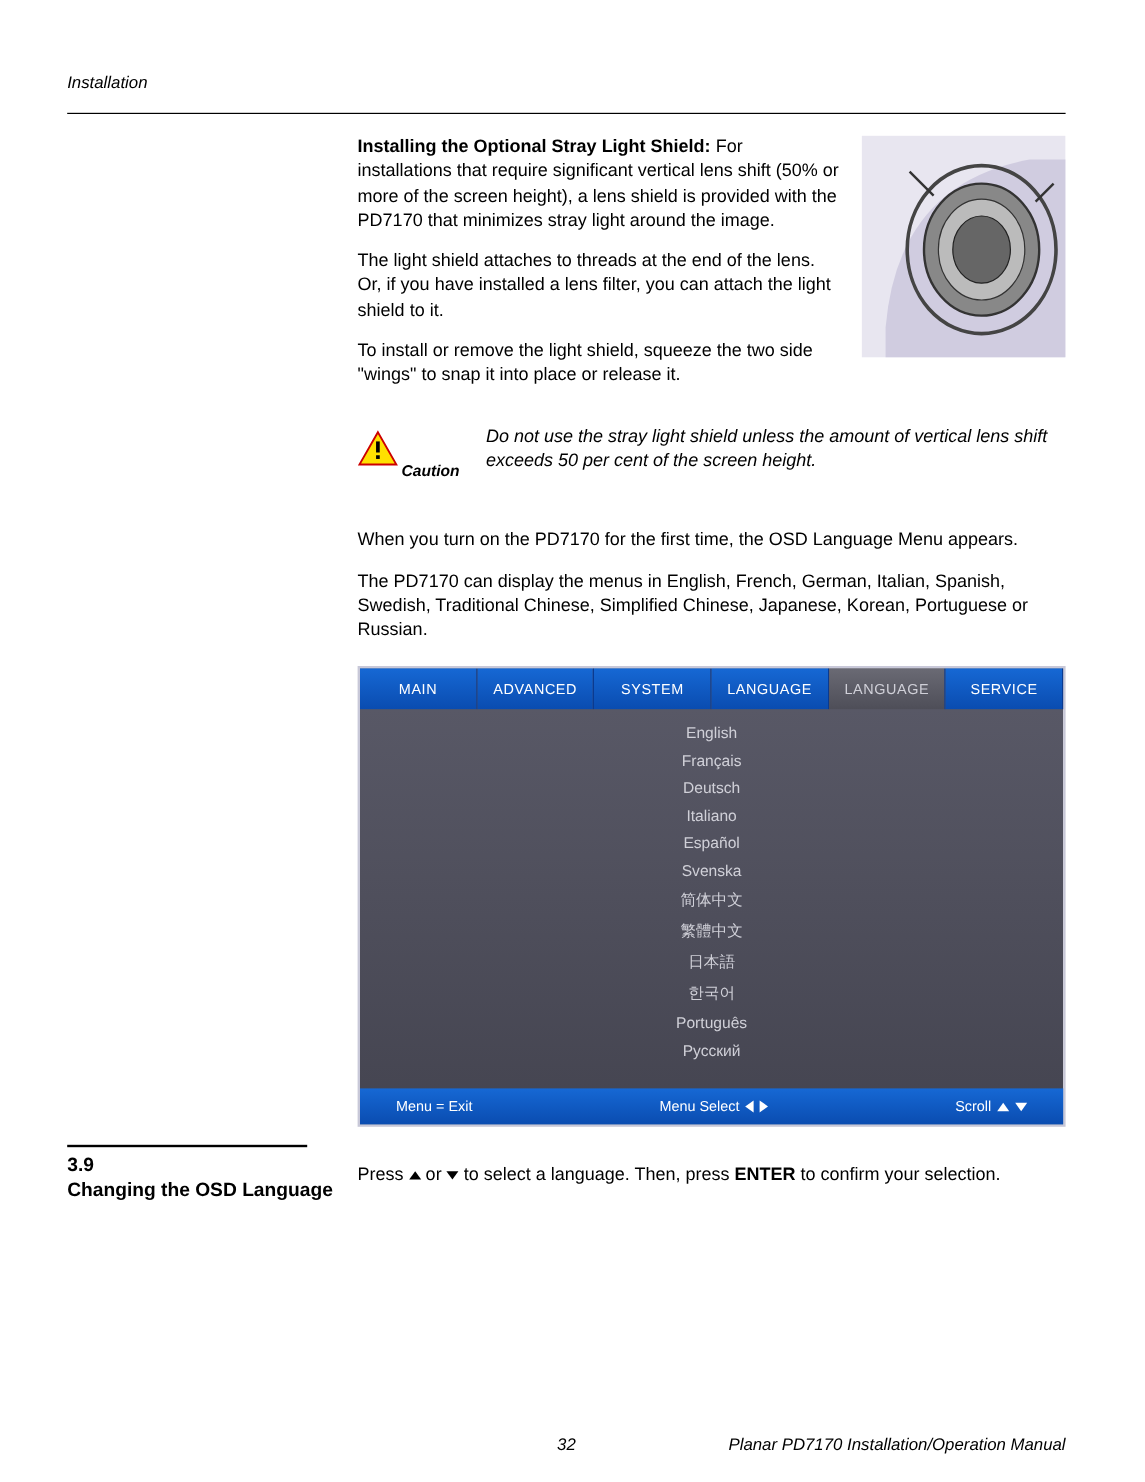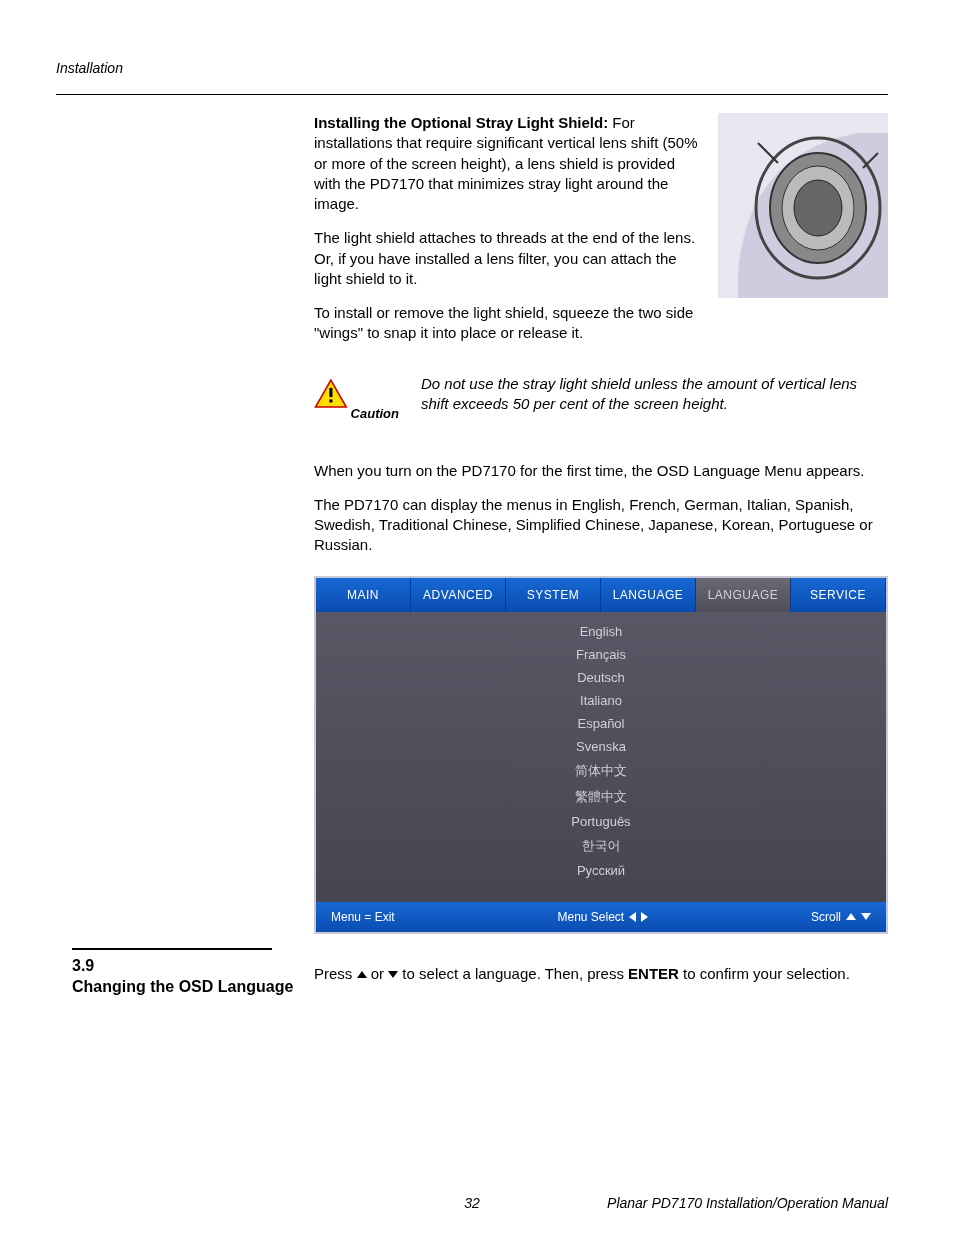--- a/index.html
+++ b/index.html
@@ -28,21 +28,20 @@
     margin: 0 0 18px 0;
   }
   .content-block {
     display: flex;
     gap: 0;
     align-items: flex-end;
   }
   .left-col {
     width: 242px;
     flex: 0 0 242px;
-    margin-left: 16px;
   }
   .right-col {
     flex: 1;
   }
   .para {
     font-size: 15px;
     line-height: 1.35;
     margin: 0 0 14px 0;
   }
   .bold { font-weight: bold; }
@@ -118,21 +117,21 @@
     text-align: center;
     padding: 8px 0 20px 0;
   }
   .osd-lang {
     padding: 4px 0;
     font-size: 13px;
   }
   .osd-footer {
     display: flex;
     justify-content: space-between;
-    padding: 8px 15px;
+    padding: 8px 30px;
     background: linear-gradient(#1668d4, #0a4cb0);
     color: #fff;
     font-size: 12px;
   }
   .osd-footer-item { display: flex; align-items: center; gap: 5px; }
   .tri {
     display: inline-block;
     width: 0; height: 0;
     vertical-align: middle;
   }
@@ -224,22 +223,23 @@
           </div>
         <div class="osd-body" id="osd-body">
             <div class="osd-lang">English</div>
             <div class="osd-lang">Français</div>
             <div class="osd-lang">Deutsch</div>
             <div class="osd-lang">Italiano</div>
             <div class="osd-lang">Español</div>
             <div class="osd-lang">Svenska</div>
             <div class="osd-lang">简体中文</div>
             <div class="osd-lang">繁體中文</div>
+            <div class="osd-lang">日本語</div>
+            <div class="osd-lang">한국어</div>
             <div class="osd-lang">Português</div>
-            <div class="osd-lang">한국어</div>
             <div class="osd-lang">Русский</div>
           </div>
         <div class="osd-footer">
           <div class="osd-footer-item">Menu = Exit</div>
           <div class="osd-footer-item">
             <span>Menu Select</span>
             <span class="tri tri-left-w"></span>
             <span class="tri tri-right-w"></span>
           </div>
           <div class="osd-footer-item">

